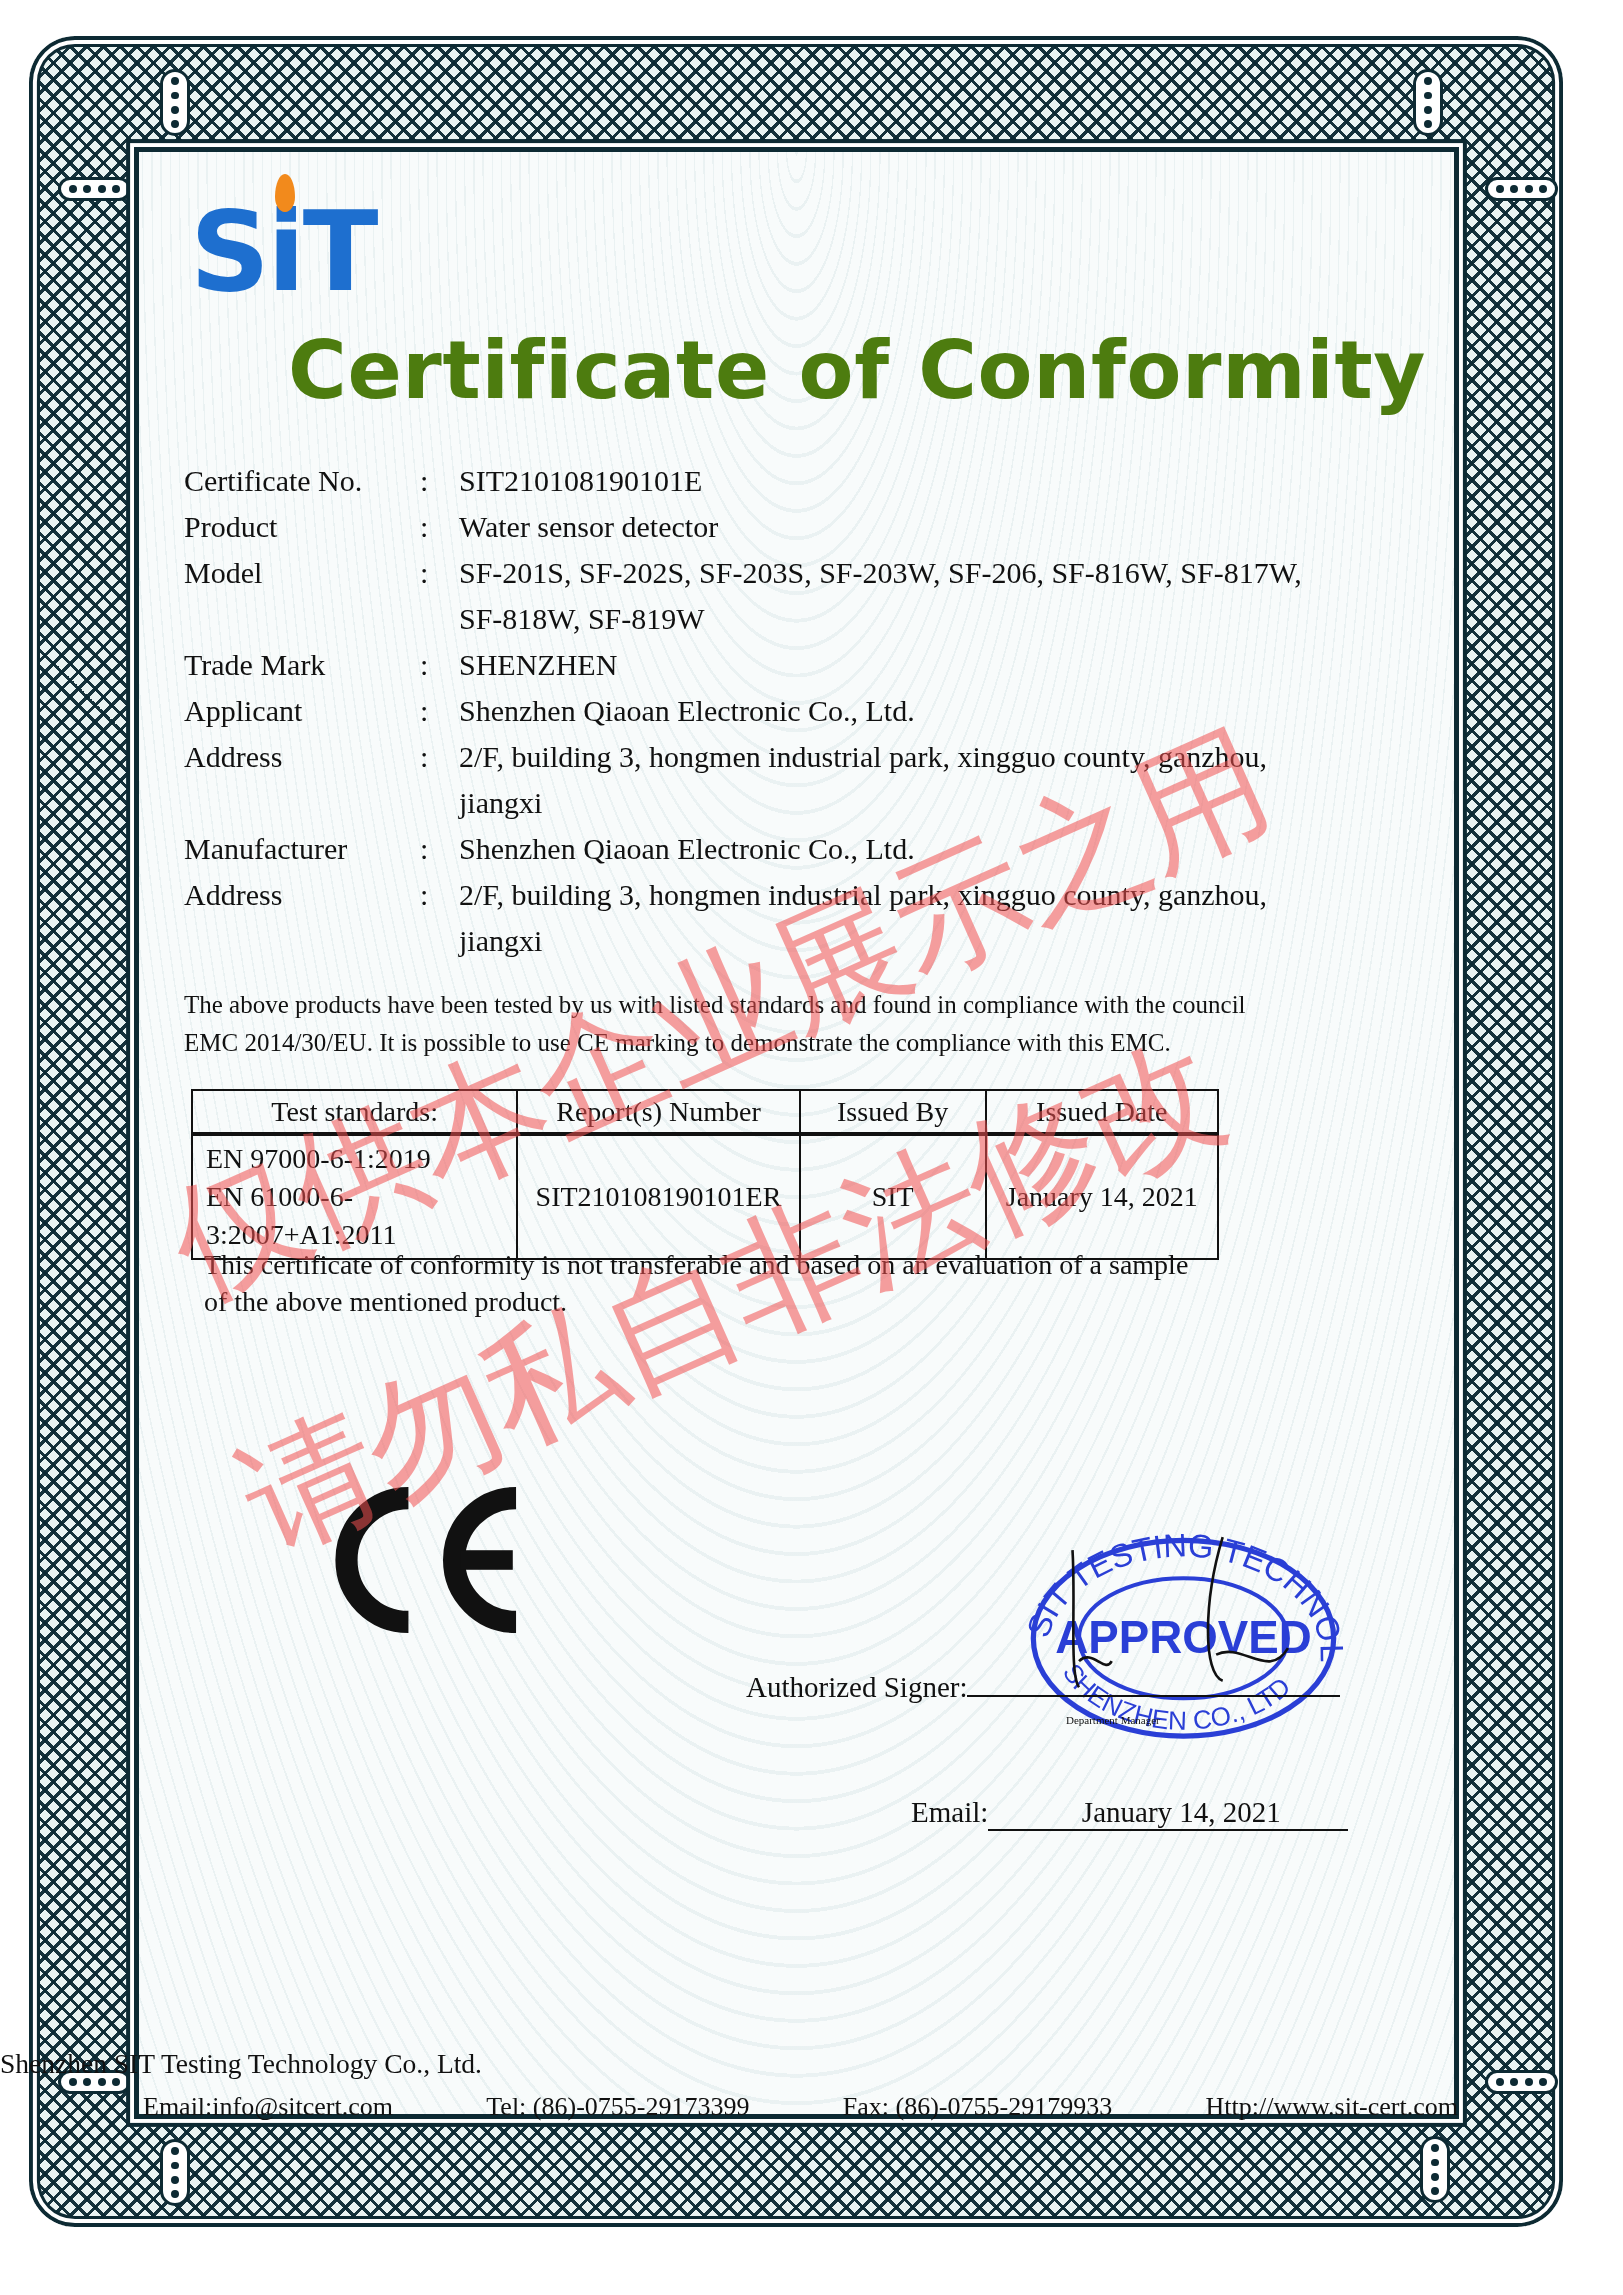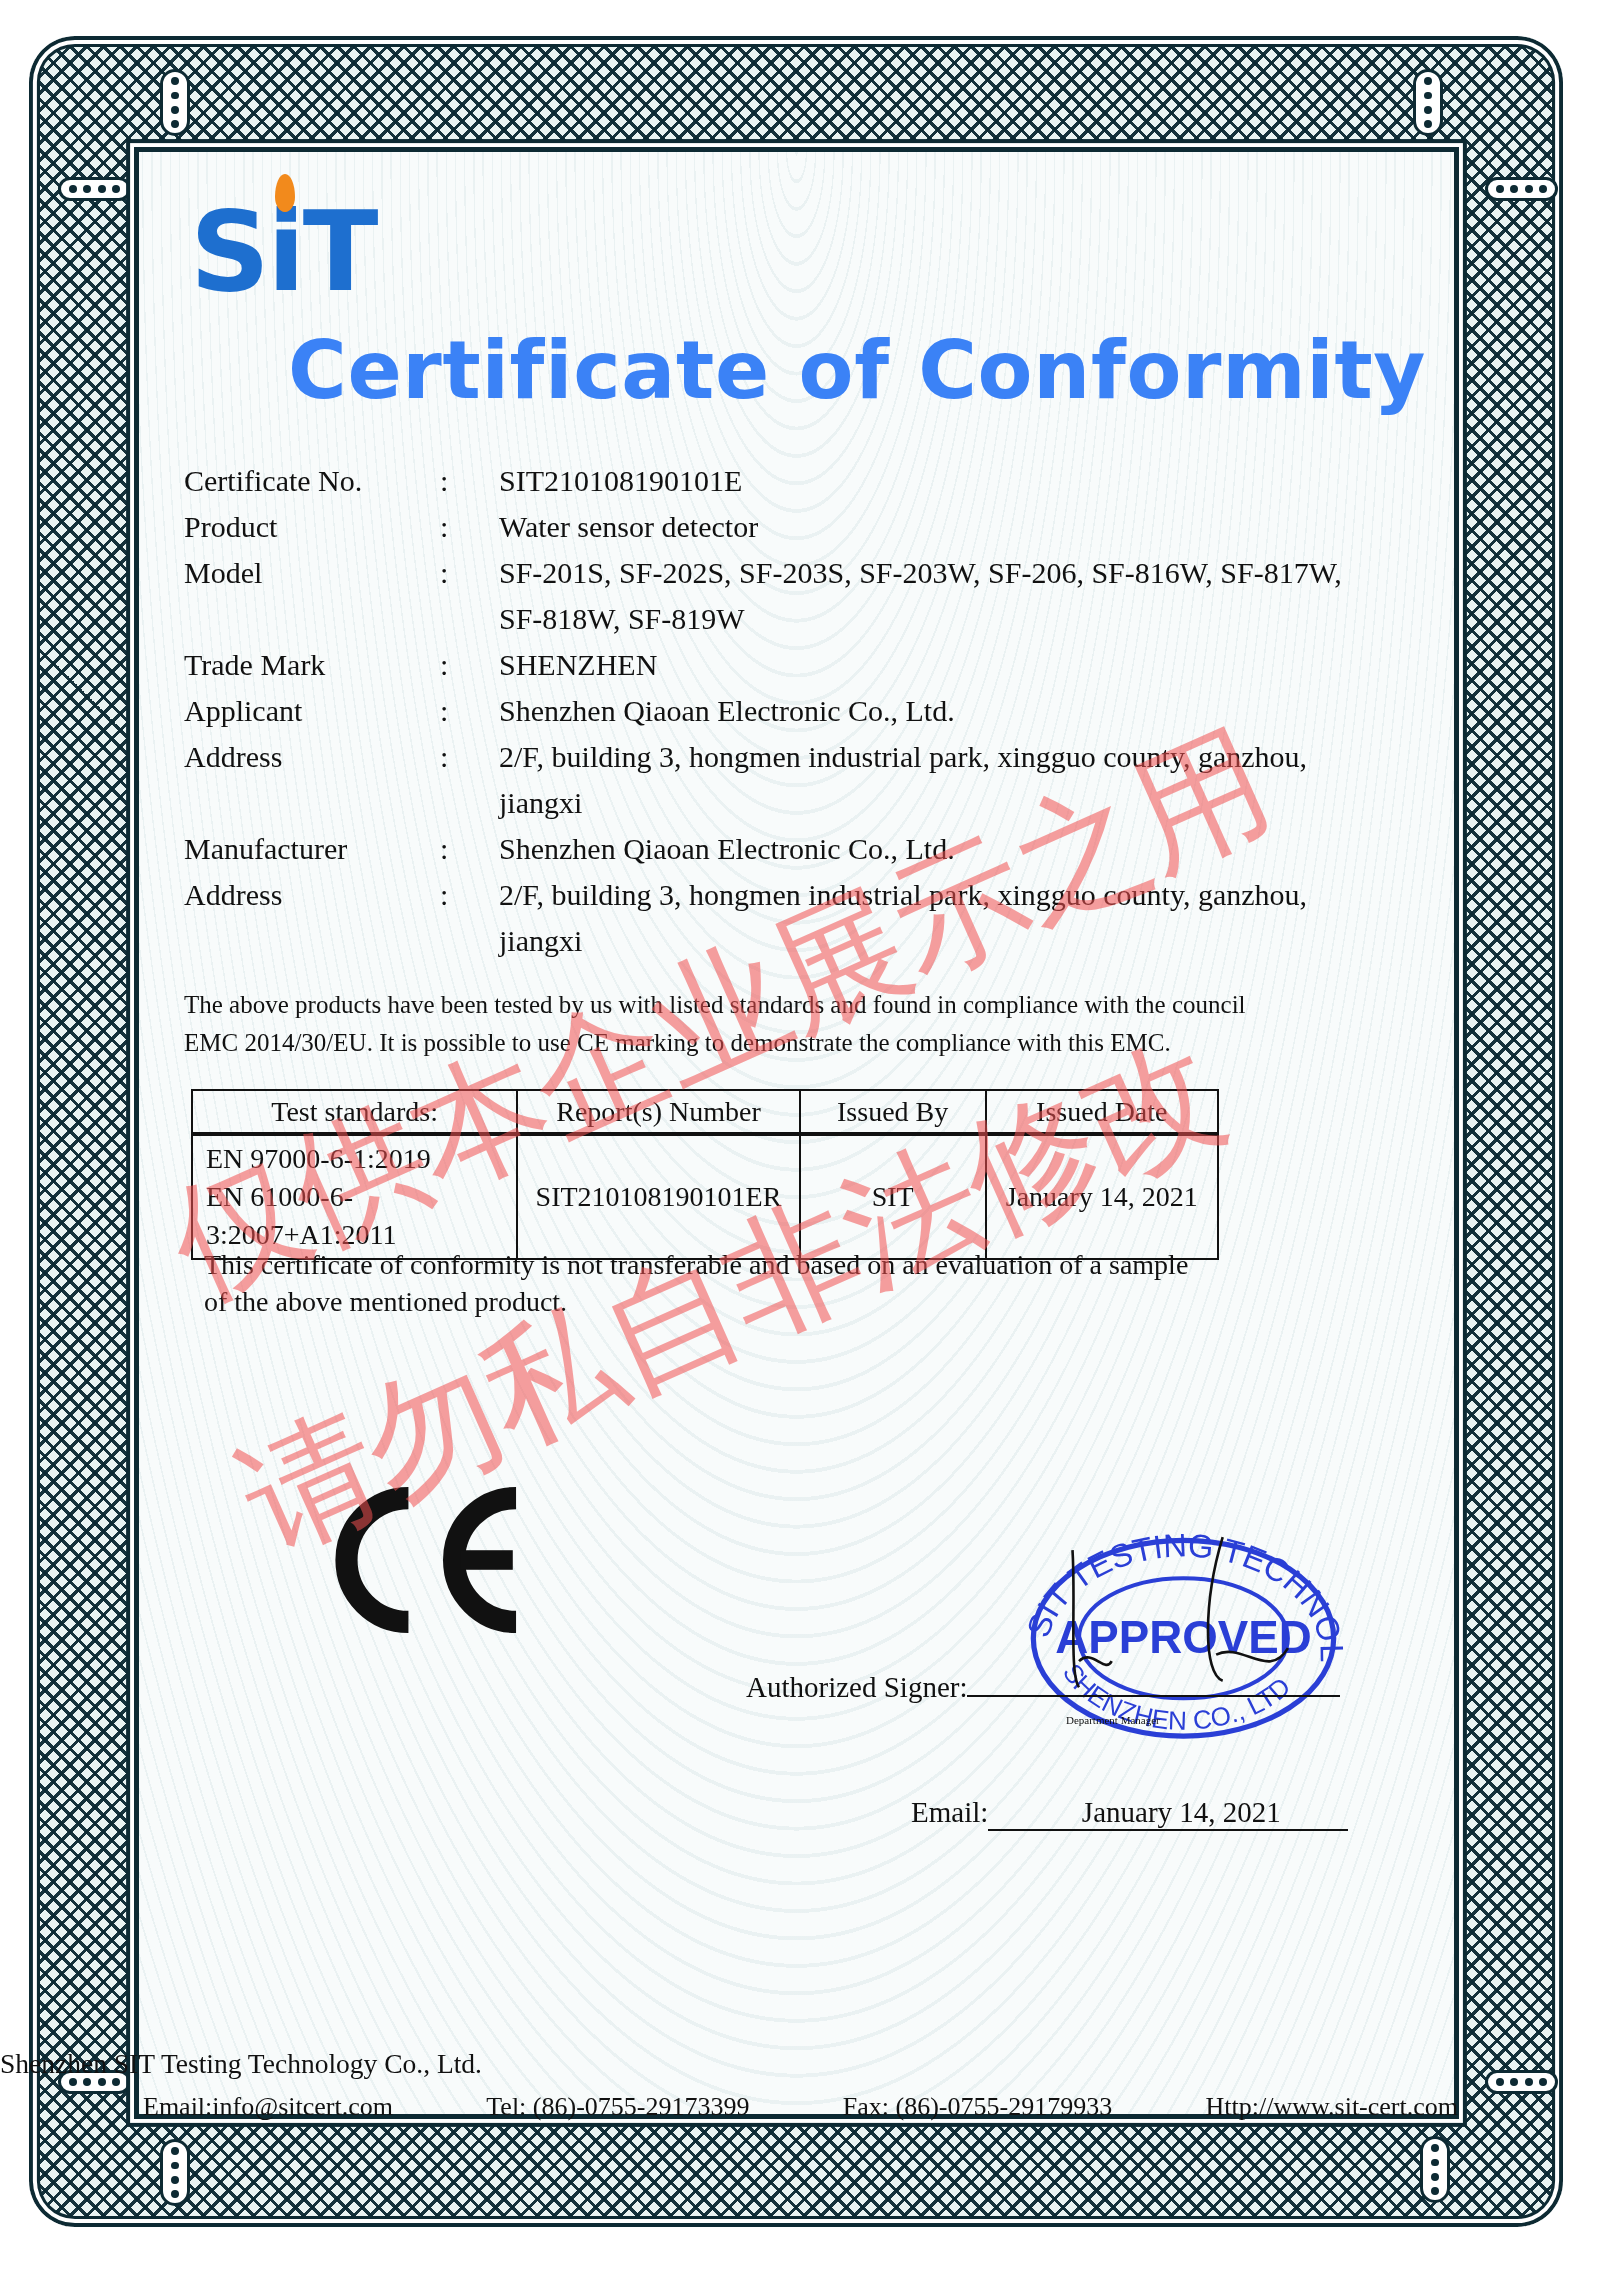--- a/index.html
+++ b/index.html
@@ -44,26 +44,26 @@
   }
   .logo .i-wrap { position:relative; display:inline-block; }
   .logo .dot {
     position:absolute; left:50%; top:-29px; width:19.6px; height:38px; margin-left:-9.8px;
     border-radius:50% 50% 50% 50% / 60% 60% 40% 40%;
     background:#f28a1c;
   }
   .title {
     position:absolute; left:288px; top:324px;
     font-family:"DejaVu Sans", sans-serif; font-weight:bold;
-    font-size:80px; color:#3b82f6; letter-spacing:0.7px; white-space:nowrap;
+    font-size:80px; color:#4d7c0f; letter-spacing:0.7px; white-space:nowrap;
   }
 
   
   .fields { position:absolute; left:184px; top:458px; width:1243px; font-size:30px; line-height:46px; }
-  .field { display:flex;gap:20px; }
+  .field { display:flex; }
   .field .label { width:236px; flex:none; }
   .field .colon { width:39px; flex:none; }
   .field .value { flex:1; }
 
   .statement {
     position:absolute; left:184px; top:986px; width:1243px;
     font-size:25px; line-height:38px;
   }
 
   

